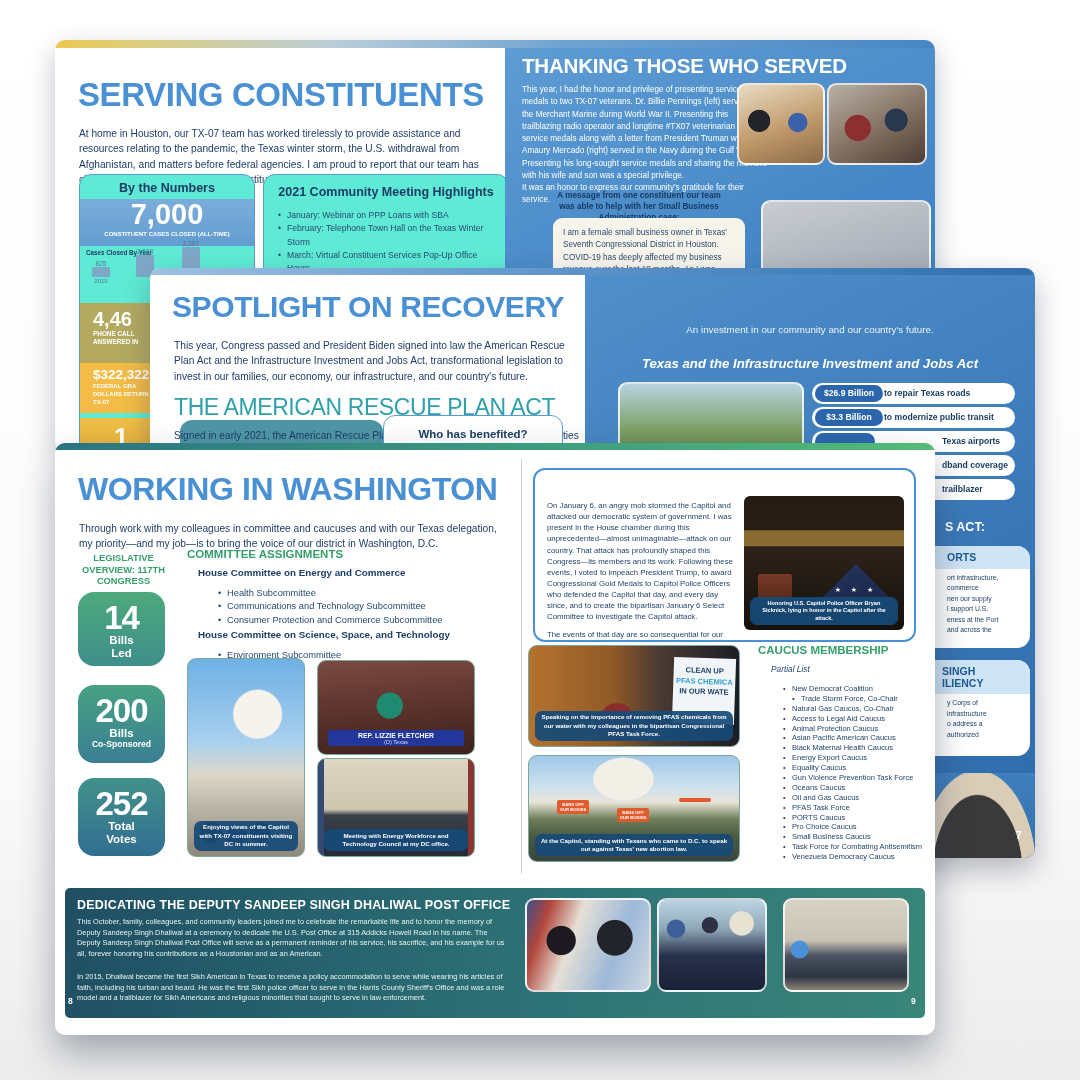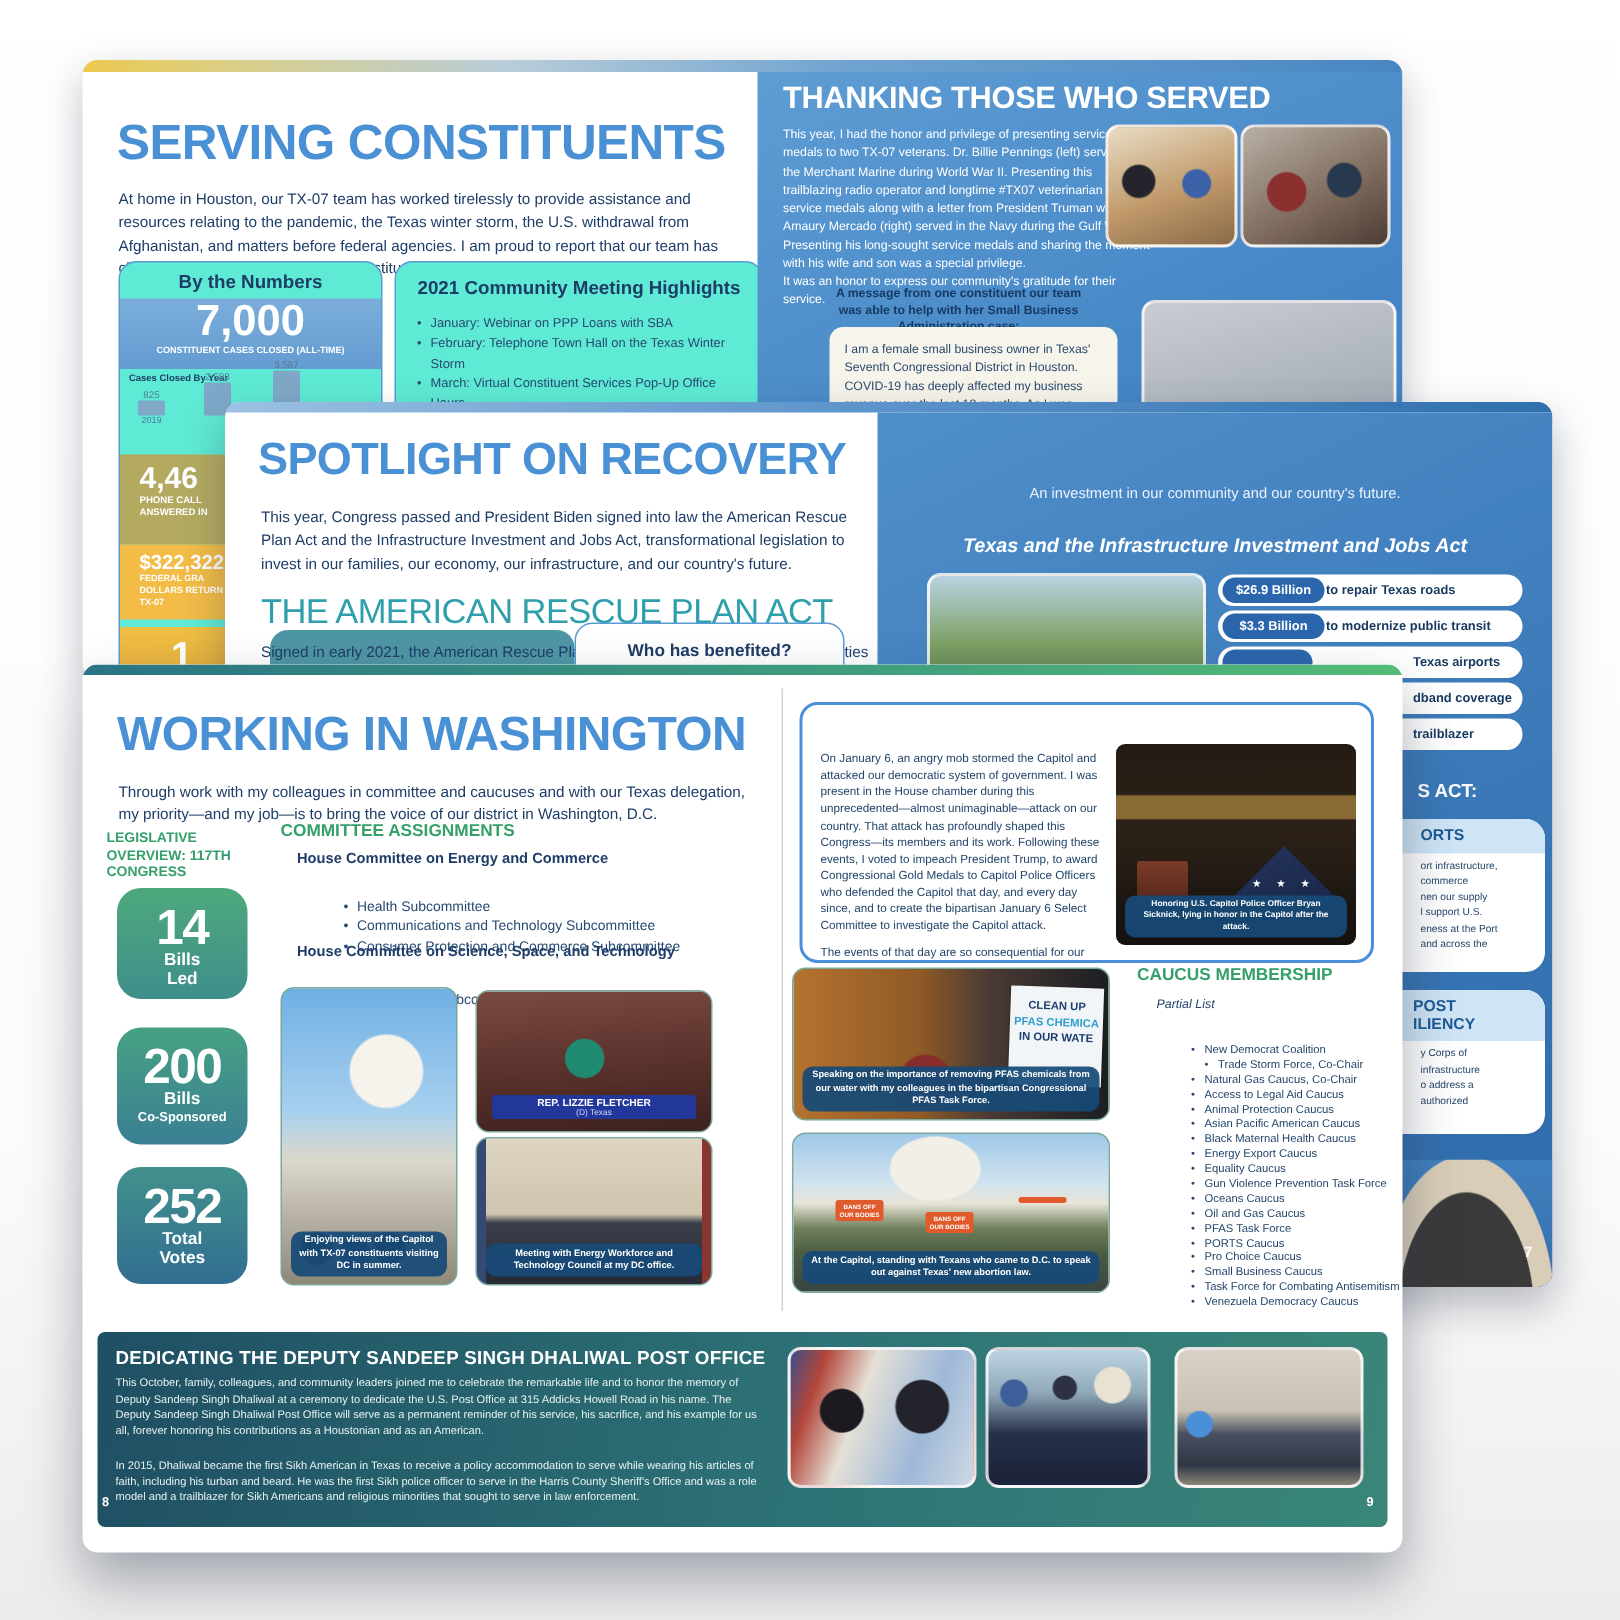--- a/index.html
+++ b/index.html
@@ -31,21 +31,21 @@
   .bluehalf{position:absolute;background:linear-gradient(155deg,#5e9cd3 0%,#4486c6 55%,#3b79ba 100%)}
   .bignum-block{position:absolute;left:0;right:0;background:linear-gradient(180deg,#7aadda 0%,#649cd1 100%);
                 color:#fff;text-align:center}
   .bar{background:#7fa8c8;width:18px;border-radius:1px}
   .barval{font-size:6.5px;color:#56789a;text-align:center;display:block}
   .statbox{position:absolute;left:0;right:0;color:#fff;overflow:hidden}
   .olive{background:#b3aa60}
   .gold{background:#f2bc47}
   .gold2{background:linear-gradient(180deg,#f0c045,#e8ae39)}
   .sb-line{font-size:6.4px;font-weight:bold;line-height:1.3}
-  ul.dots{margin:17px;padding:0;list-style:none}
+  ul.dots{margin:6px;padding:0;list-style:none}
   ul.dots li{position:relative;padding-left:9px}
   ul.dots li::before{content:"•";position:absolute;left:0;top:0}
   .photo{position:absolute;border-radius:9px;overflow:hidden}
   .pframe{border:2px solid rgba(255,255,255,.8)}
   .tframe{border:1.5px solid #7aa89b}
   .chip-cap{position:absolute;left:6px;right:6px;bottom:5px;background:rgba(23,74,119,.93);color:#fff;
             border-radius:7px;font-size:6.2px;line-height:1.35;text-align:center;padding:2.5px 5px;font-weight:bold}
   .pill{position:absolute;left:662px;width:203px;height:21px;background:#fff;border-radius:11px}
   .pill .chip{position:absolute;left:3px;top:2px;height:17px;min-width:58px;background:#2b66ad;color:#fff;
               border-radius:9px;font-size:8.6px;font-weight:bold;text-align:center;line-height:17px;padding:0 5px}
@@ -245,39 +245,39 @@
     <div style="padding-top:4px">
       <div class="eb-line">ort infrastructure,</div>
       <div class="eb-line">commerce</div>
       <div class="eb-line">nen our supply</div>
       <div class="eb-line">l support U.S.</div>
       <div class="eb-line">eness at the Port</div>
       <div class="eb-line">and across the</div>
     </div>
   </div>
   <div class="edgebox" style="left:752px;top:392px;height:96px">
-    <div class="eb-head" style="padding-left:40px"><span>POST</span><br><span>ILIENCY</span></div>
+    <div class="eb-head" style="padding-left:40px"><span>SINGH</span><br><span>ILIENCY</span></div>
     <div style="padding-top:4px">
       <div class="eb-line">y Corps of</div>
       <div class="eb-line">infrastructure</div>
       <div class="eb-line">o address a</div>
       <div class="eb-line">authorized</div>
     </div>
   </div>
   <div class="photo ph-frag" style="left:770px;top:505px;width:115px;height:85px;border-radius:0 0 10px 0"></div>
   <div class="abs" style="left:866px;top:562px;color:#fff;font-weight:bold;font-size:10px">7</div>
 </div>
 
 <div class="page" id="front">
   <div class="strip strip-front"></div>
 
   <div class="abs h1" style="left:23px;top:30px;font-size:32px">WORKING IN WASHINGTON</div>
   <div class="abs body-t" style="left:24px;top:78px;width:430px;font-size:10.2px">Through work with my colleagues in committee and caucuses and with our Texas delegation, my priority—and my job—is to bring the voice of our district in Washington, D.C.</div>
 
-  <div class="abs green-h" style="left:16px;top:110px;width:105px;text-align:left;font-size:9.3px">LEGISLATIVE OVERVIEW: 117TH CONGRESS</div>
+  <div class="abs green-h" style="left:16px;top:110px;width:105px;text-align:center;font-size:9.3px">LEGISLATIVE OVERVIEW: 117TH CONGRESS</div>
 
   <div class="statcard sc1" style="top:149px;height:74px">
     <div class="n">14</div>
     <div class="l">Bills</div>
     <div class="l">Led</div>
   </div>
   <div class="statcard sc2" style="top:242px;height:78px">
     <div class="n">200</div>
     <div class="l">Bills</div>
     <div class="l small">Co-Sponsored</div>

